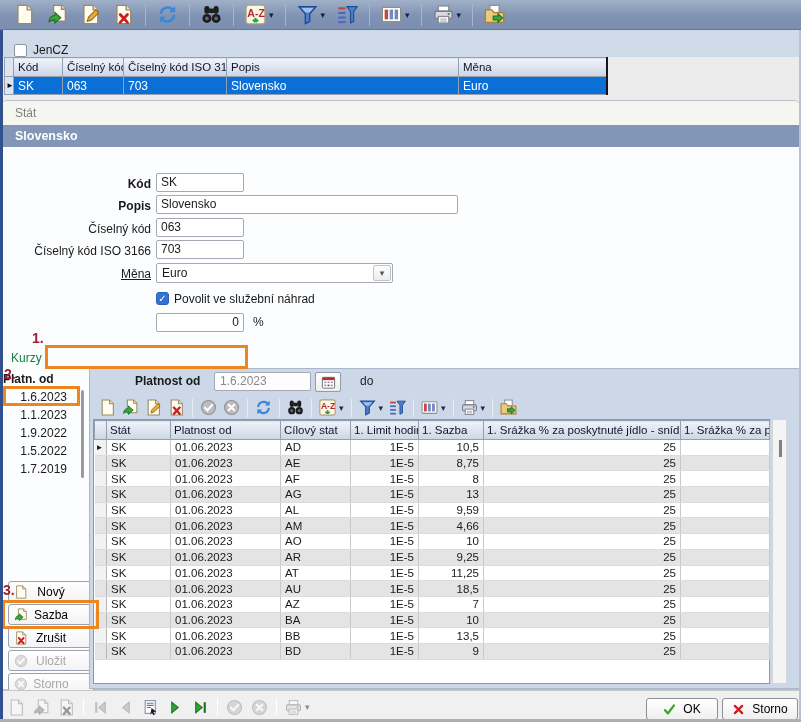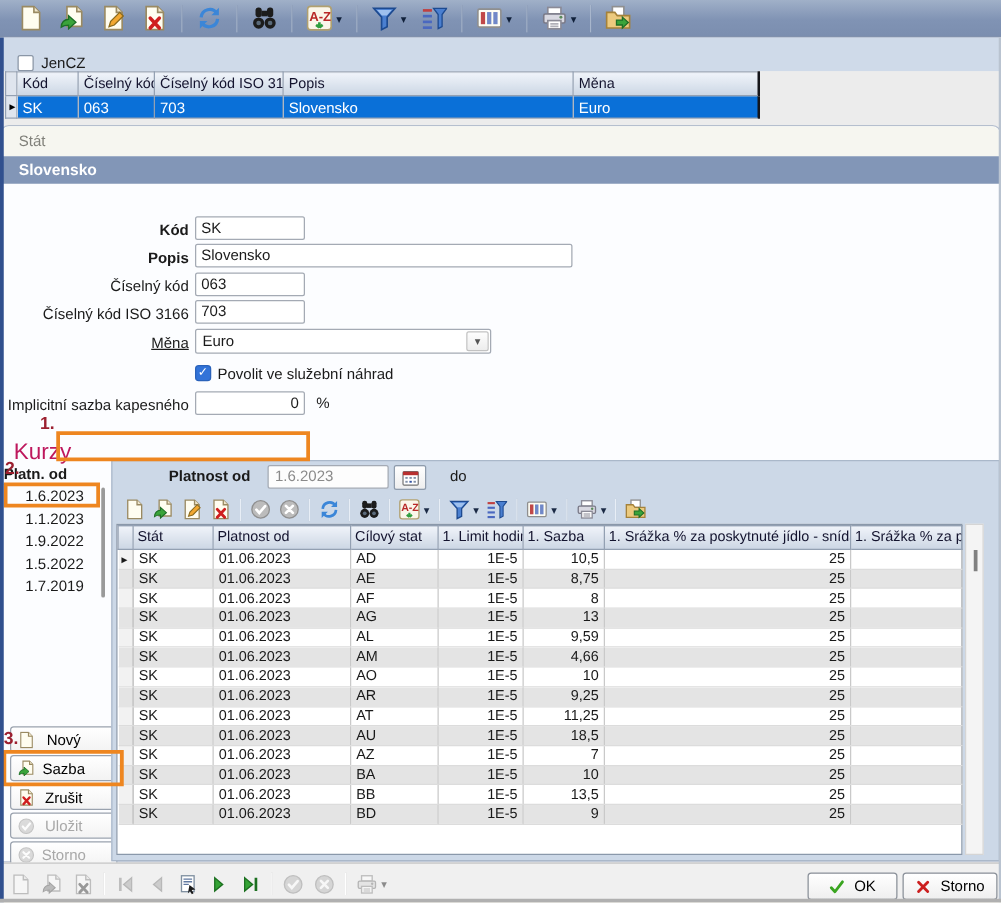--- a/index.html
+++ b/index.html
@@ -45,21 +45,21 @@
 
 .f-label{position:absolute;left:0;width:150px;text-align:right;line-height:19px}
 .bold{font-weight:bold}
 .f-input{position:absolute;left:155px;height:19px;line-height:17px;background:#fff;border:1px solid #a4aab4;border-radius:2px;padding:0 4px;font-size:12px}
 .u{text-decoration:underline}
 #combo{position:absolute;left:155px;width:237px;height:20px;background:#fff;border:1px solid #a4aab4;border-radius:2px;line-height:18px;padding-left:5px}
 #combo-btn{position:absolute;right:1px;top:1px;width:18px;height:16px;background:linear-gradient(#fdfdfd,#ededed);border:1px solid #c2c2c2;border-radius:2px;font-size:9px;color:#555;text-align:center;line-height:15px;cursor:pointer}
 .cb-on{position:absolute;width:13px;height:13px;background:#3273d8;border:1px solid #2a62ba;border-radius:3px;color:#fff;font-size:10px;line-height:12px;text-align:center}
 
 
-.tab{position:absolute;font-size:18px;color:#be185d;cursor:pointer}
+.tab{position:absolute;font-size:12px;color:#15803d;cursor:pointer}
 
 
 .hlbox{position:absolute;border:3px solid #ee8620;background:transparent;pointer-events:none}
 .rednum{position:absolute;color:#9c2030;font-weight:bold;font-size:14px}
 
 
 #side-head{position:absolute;left:2px;top:271px;width:76px;font-weight:bold;border-bottom:1px solid #777;padding-bottom:1px}
 #date-list{position:absolute;left:0;top:287px;width:78px}
 .date-item{height:18px;line-height:18px;text-align:right;padding-right:12px;cursor:pointer}
 #side-scroll{position:absolute;left:80px;top:289px;width:3px;height:88px;background:#9a9a9a;border-radius:2px}
@@ -355,21 +355,20 @@
 
     <div class="f-label u" style="top:164px">Měna</div>
     <div id="combo" style="top:162px">
       <span>Euro</span>
       <div id="combo-btn"><span>▾</span></div>
     </div>
 
     <div class="cb-on" style="left:155px;top:191px"><span>✓</span></div>
     <div class="abs" style="left:173px;top:191px">Povolit ve služební náhrad</div>
 
-    <div class="f-label" style="top:214px">Implicitní sazba kapesného</div>
     <div class="f-input al-r" style="top:212px;width:88px">0</div>
     <div class="abs" style="left:252px;top:214px">%</div>
 
     <div class="tab" style="left:10px;top:250px">Kurzy</div>
 
     <div id="side-head">Platn. od</div>
     <div id="date-list">
         <div class="date-item">1.6.2023</div>
         <div class="date-item">1.1.2023</div>
         <div class="date-item">1.9.2022</div>

